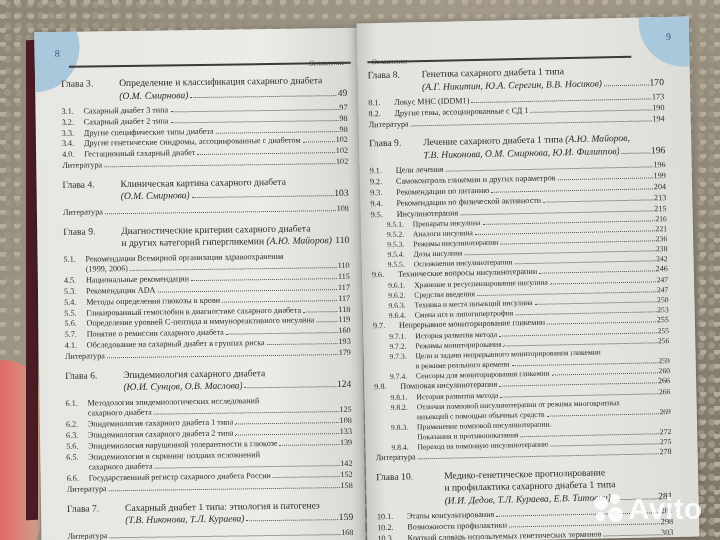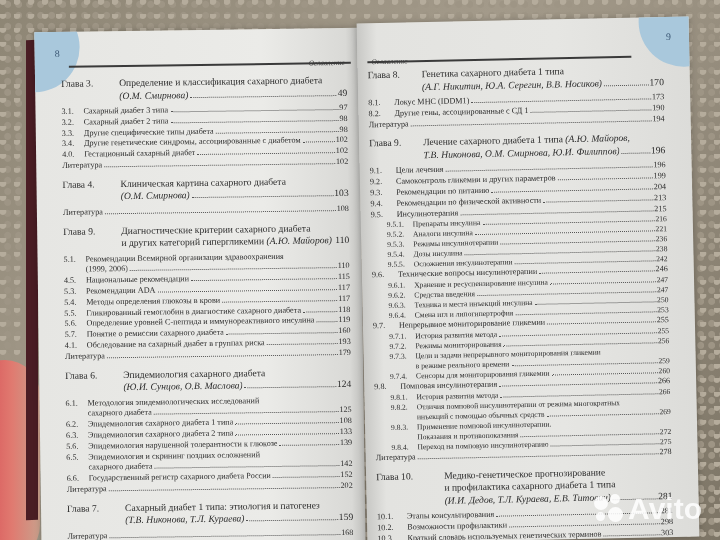--- a/index.html
+++ b/index.html
@@ -277,21 +277,21 @@
       </div>
       <div class="row sec">
         <span class="num">6.6.</span>
         <span class="title">Государственный регистр сахарного диабета России</span>
         <span class="dots"></span>
         <span class="pg">152</span>
       </div>
       <div class="row lit">
         <span class="title">Литература</span>
         <span class="dots"></span>
-        <span class="pg">202</span>
+        <span class="pg">158</span>
       </div>
       <div class="chapter">
         <div class="line first"><span class="ch-label">Глава 7.</span><span>Сахарный диабет 1 типа: этиология и патогенез</span></div>
         <div class="line row">
           <span class="title authors">(Т.В. Никонова, Т.Л. Кураева)</span>
           <span class="dots"></span>
           <span class="pg">159</span>
         </div>
       </div>
       <div class="row lit">

